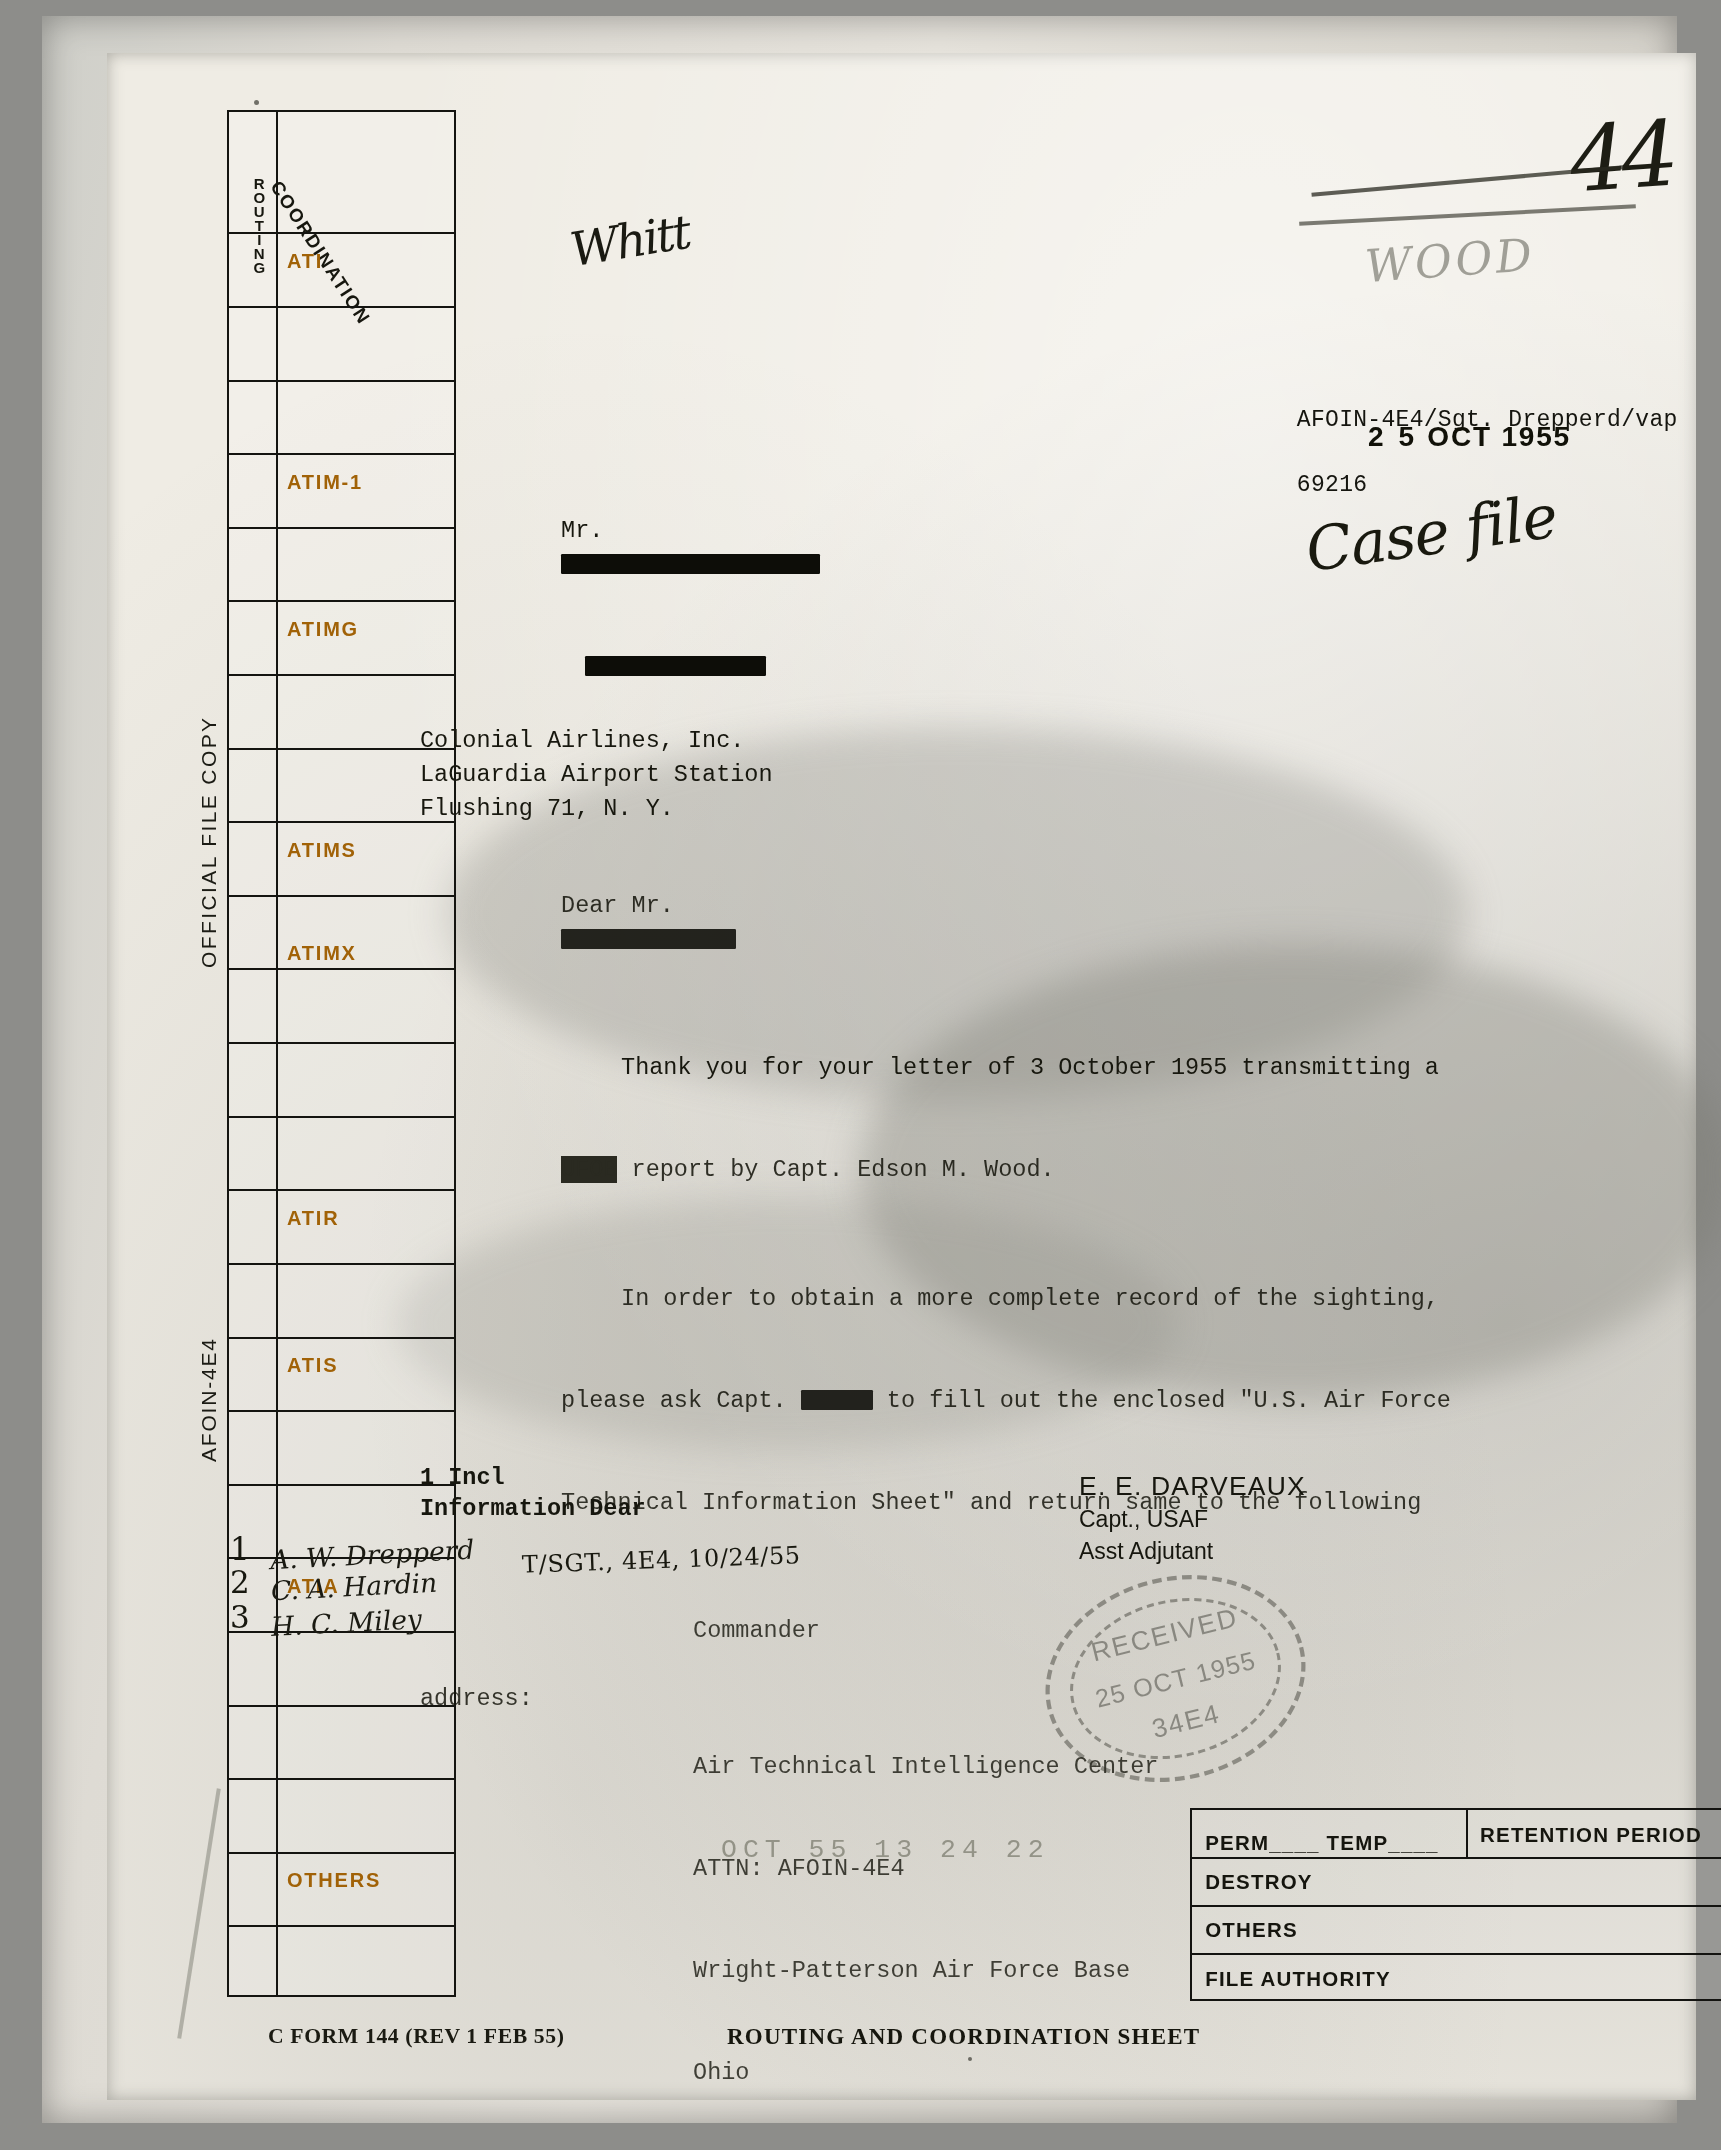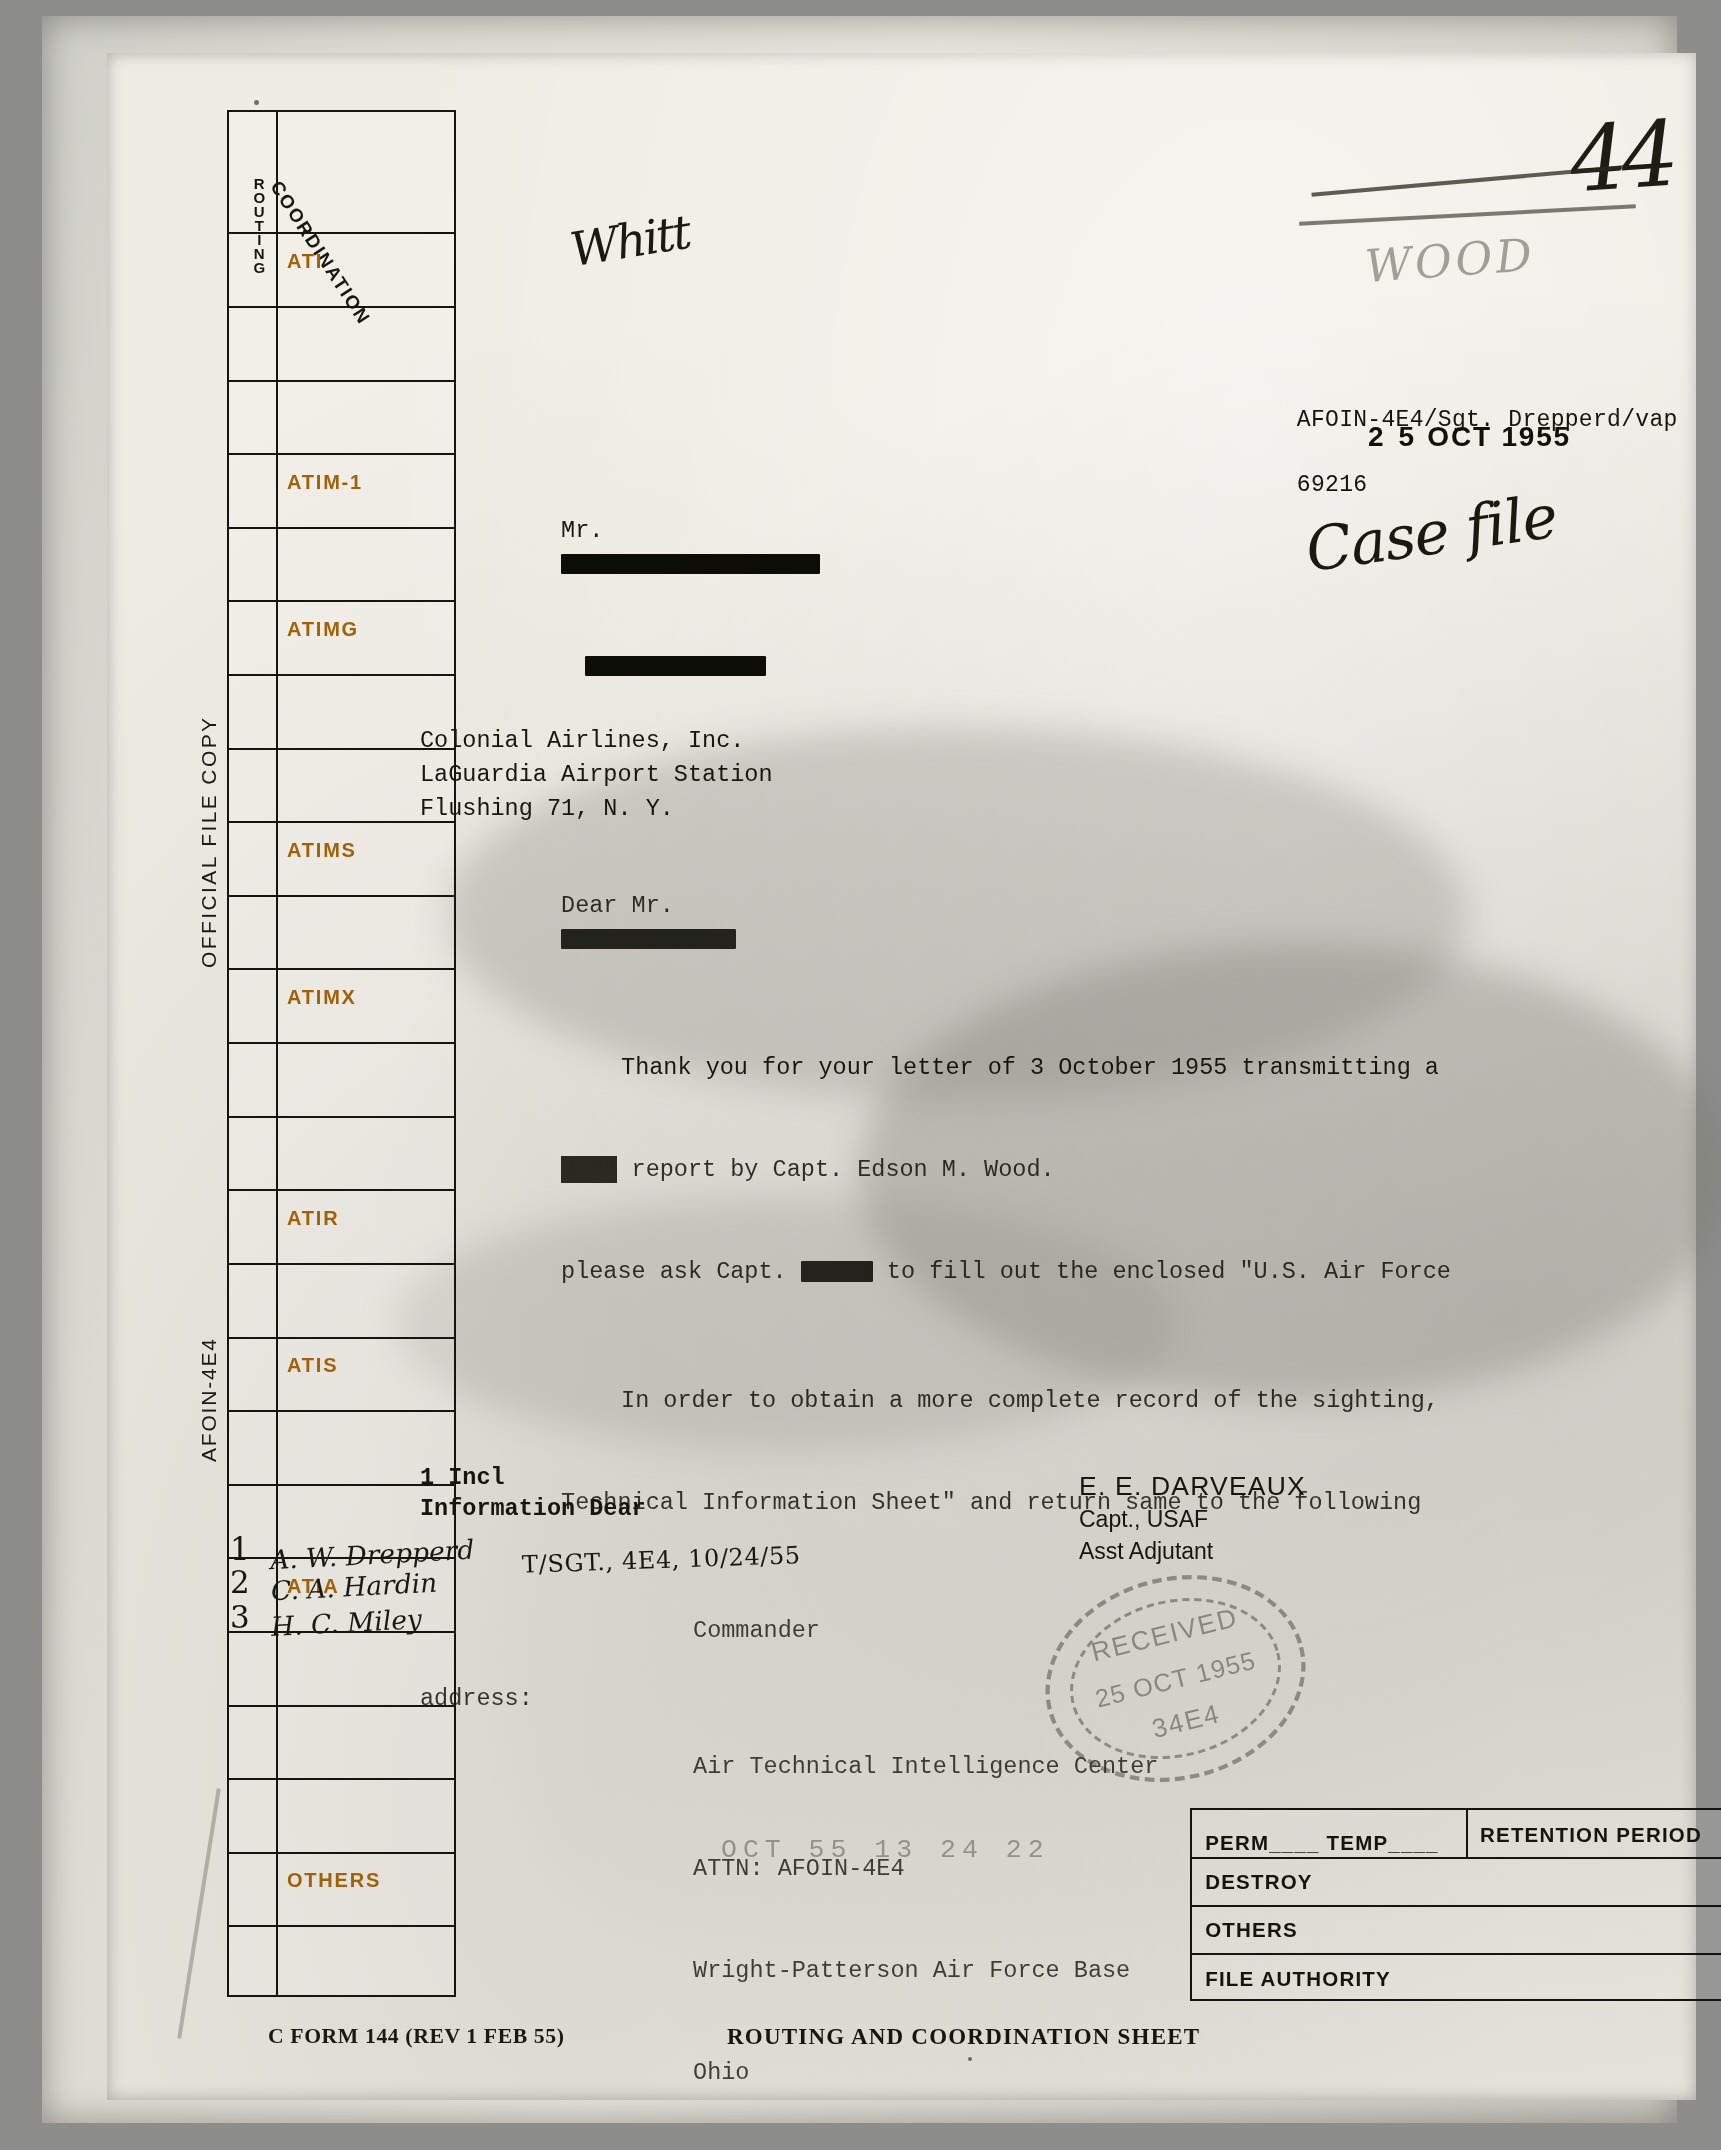--- a/index.html
+++ b/index.html
@@ -382,21 +382,21 @@
           <div class="rt-label" style="top: 359px;">ATIM-1</div>
           <div class="rt-row" style="top: 415px;"></div>
           <div class="rt-row" style="top: 488px;"></div>
           <div class="rt-label" style="top: 506px;">ATIMG</div>
           <div class="rt-row" style="top: 562px;"></div>
           <div class="rt-row" style="top: 636px;"></div>
           <div class="rt-row" style="top: 709px;"></div>
           <div class="rt-label" style="top: 727px;">ATIMS</div>
           <div class="rt-row" style="top: 783px;"></div>
           <div class="rt-row" style="top: 856px;"></div>
-          <div class="rt-label" style="top: 874px;">ATIMX</div>
+          <div class="rt-label" style="top: 830px;">ATIMX</div>
           <div class="rt-row" style="top: 930px;"></div>
           <div class="rt-row" style="top: 1004px;"></div>
           <div class="rt-row" style="top: 1077px;"></div>
           <div class="rt-label" style="top: 1095px;">ATIR</div>
           <div class="rt-row" style="top: 1151px;"></div>
           <div class="rt-row" style="top: 1225px;"></div>
           <div class="rt-label" style="top: 1242px;">ATIS</div>
           <div class="rt-row" style="top: 1298px;"></div>
           <div class="rt-row" style="top: 1372px;"></div>
           <div class="rt-row" style="top: 1445px;"></div>
@@ -447,25 +447,25 @@
           <span class="redact" style="width:175px;"></span>
         </div>
 
         <div class="line" style="margin-top:26.5px;">
           <span style="display:inline-block;width:60px;"></span>Thank you for your letter of 3 October 1955 transmitting a
         </div>
         <div class="line faded">
           <span class="blk-ink">UFOB</span> report by Capt. Edson M. Wood.
         </div>
 
+        <div class="line faded" style="margin-top:26.5px;">
+          <span style="display:inline-block;width:60px;"></span>In order to obtain a more complete record of the sighting,
+        </div>
         <div class="line faded">
           please ask Capt. <span class="redact" style="width:72px;"></span> to fill out the enclosed "U.S. Air Force
-        </div>
-        <div class="line faded" style="margin-top:26.5px;">
-          <span style="display:inline-block;width:60px;"></span>In order to obtain a more complete record of the sighting,
         </div>
         <div class="line fader">
           Technical Information Sheet" and return same to the following
         </div>
         <div class="line fadest" style="margin-top:26.5px;">
           <span style="display:inline-block;width:132px;"></span><span>Commander</span>
         </div>
 
         <div class="line fader">address:</div>
         <div class="line fadest">

